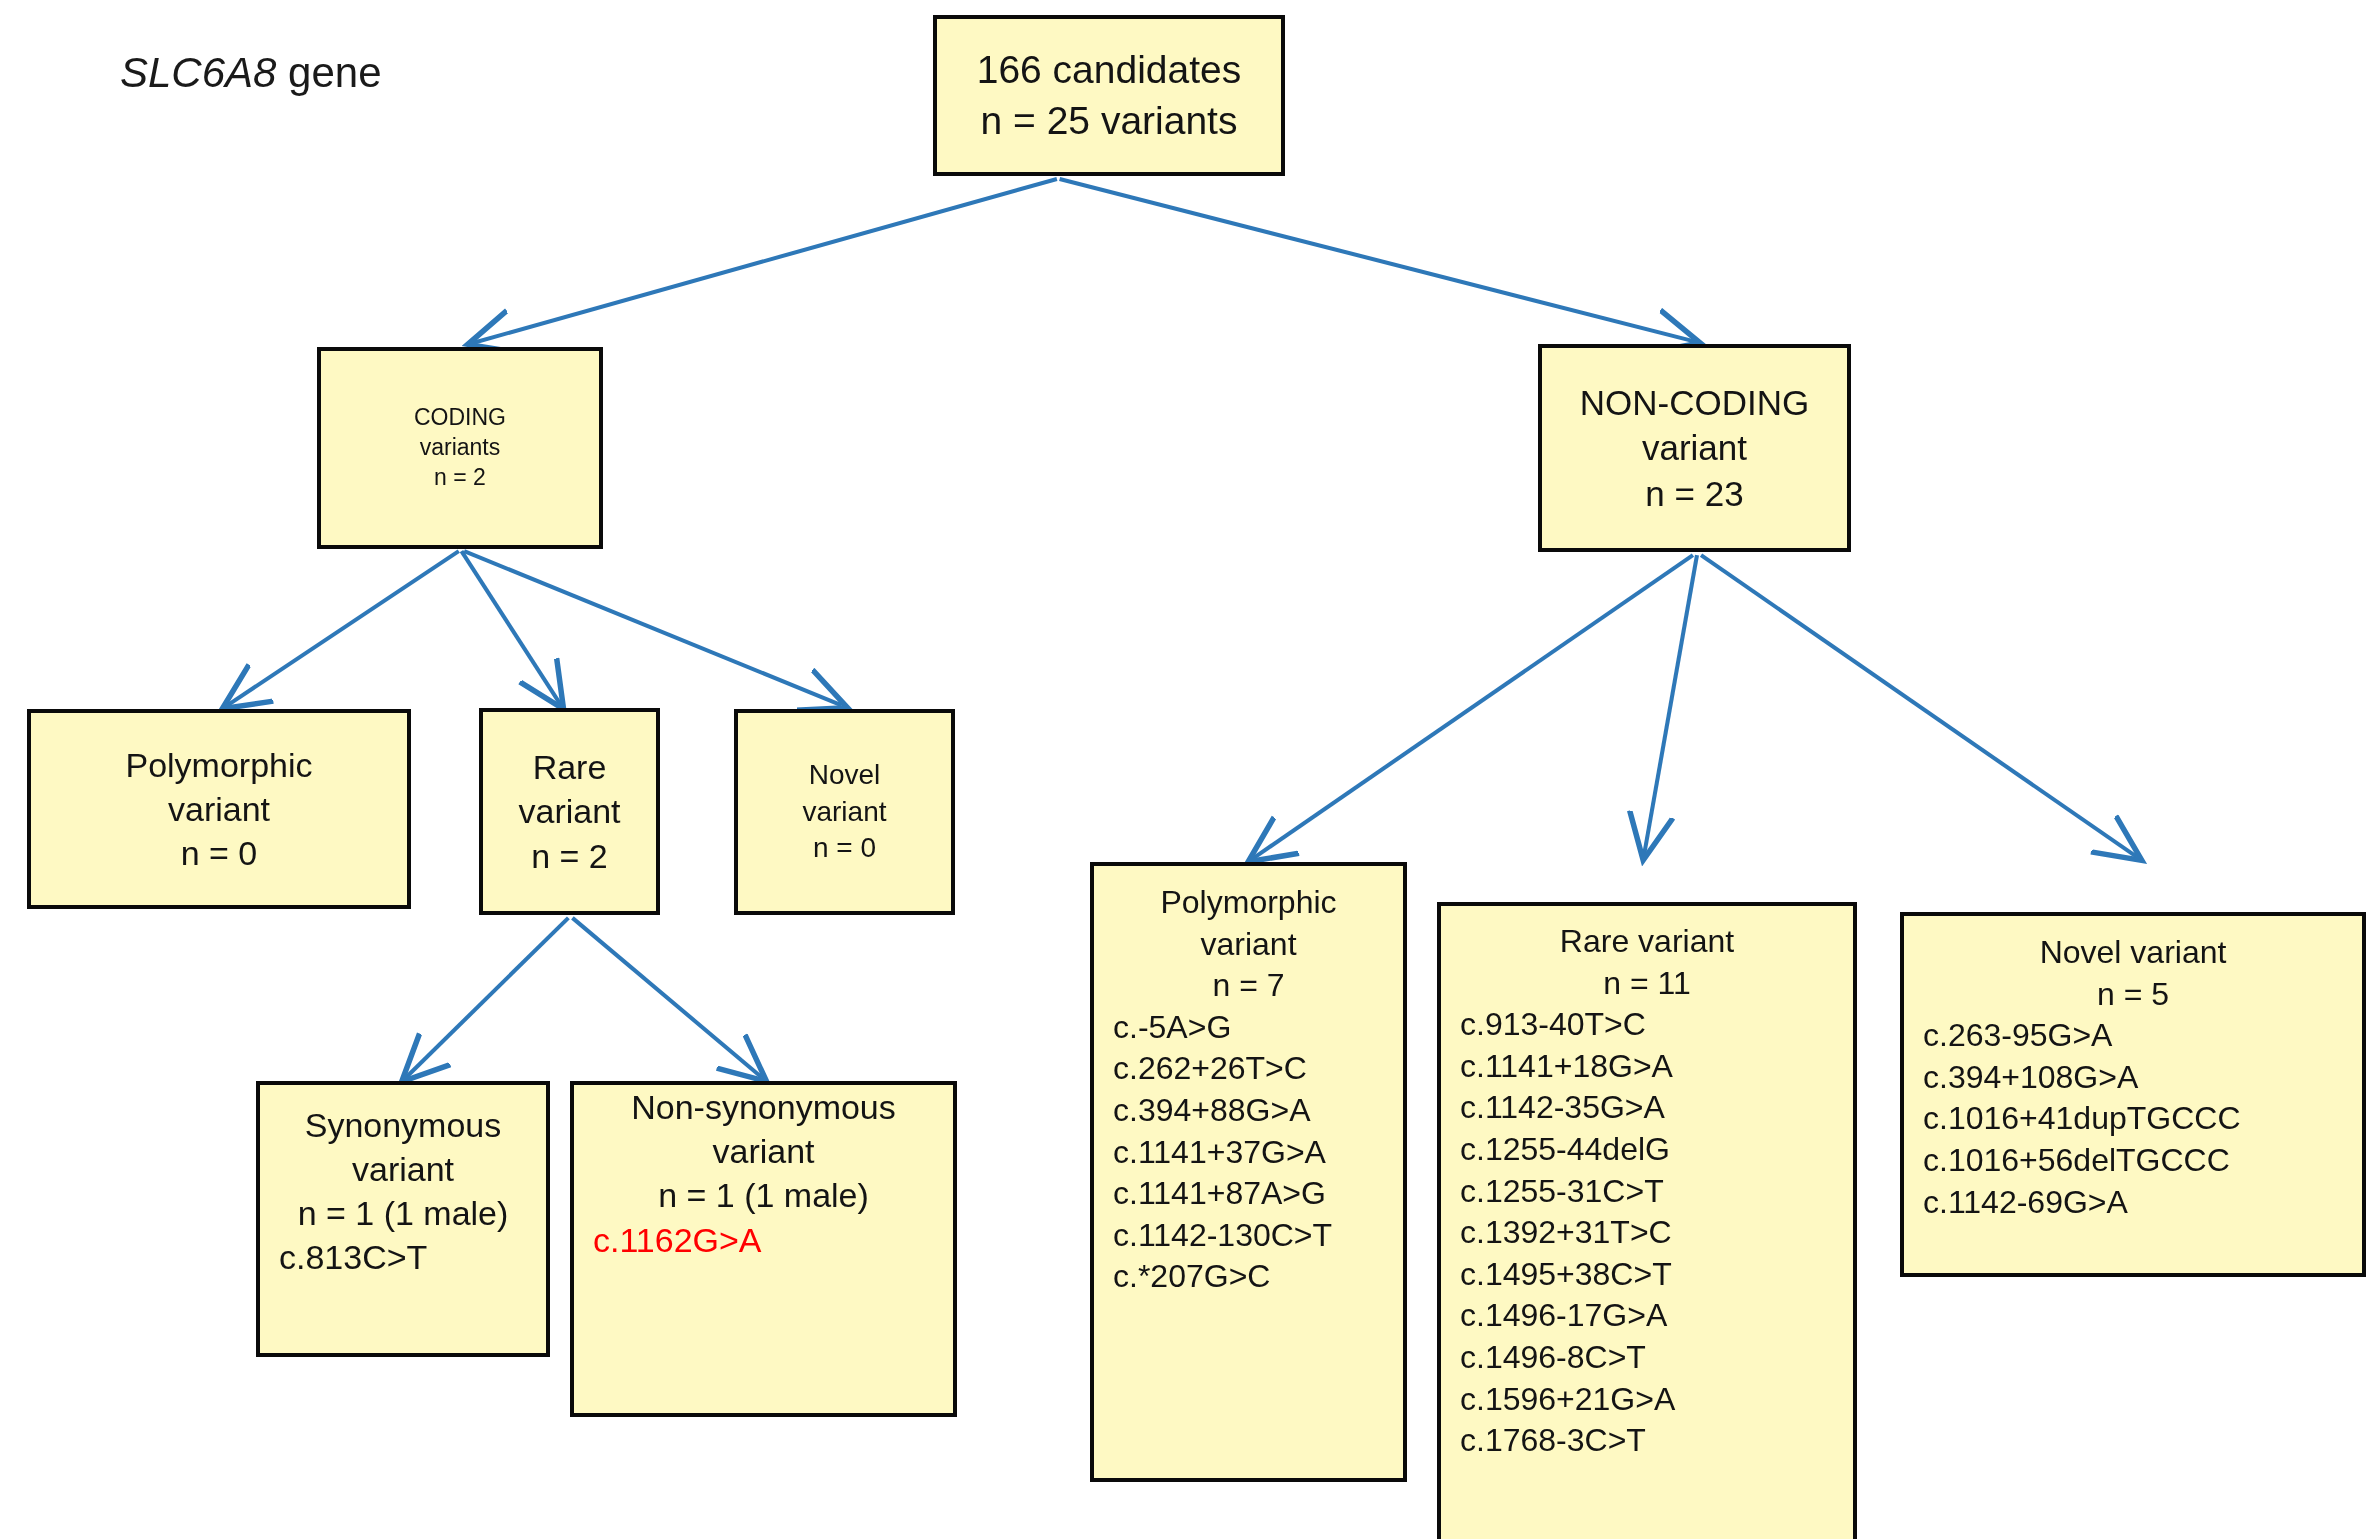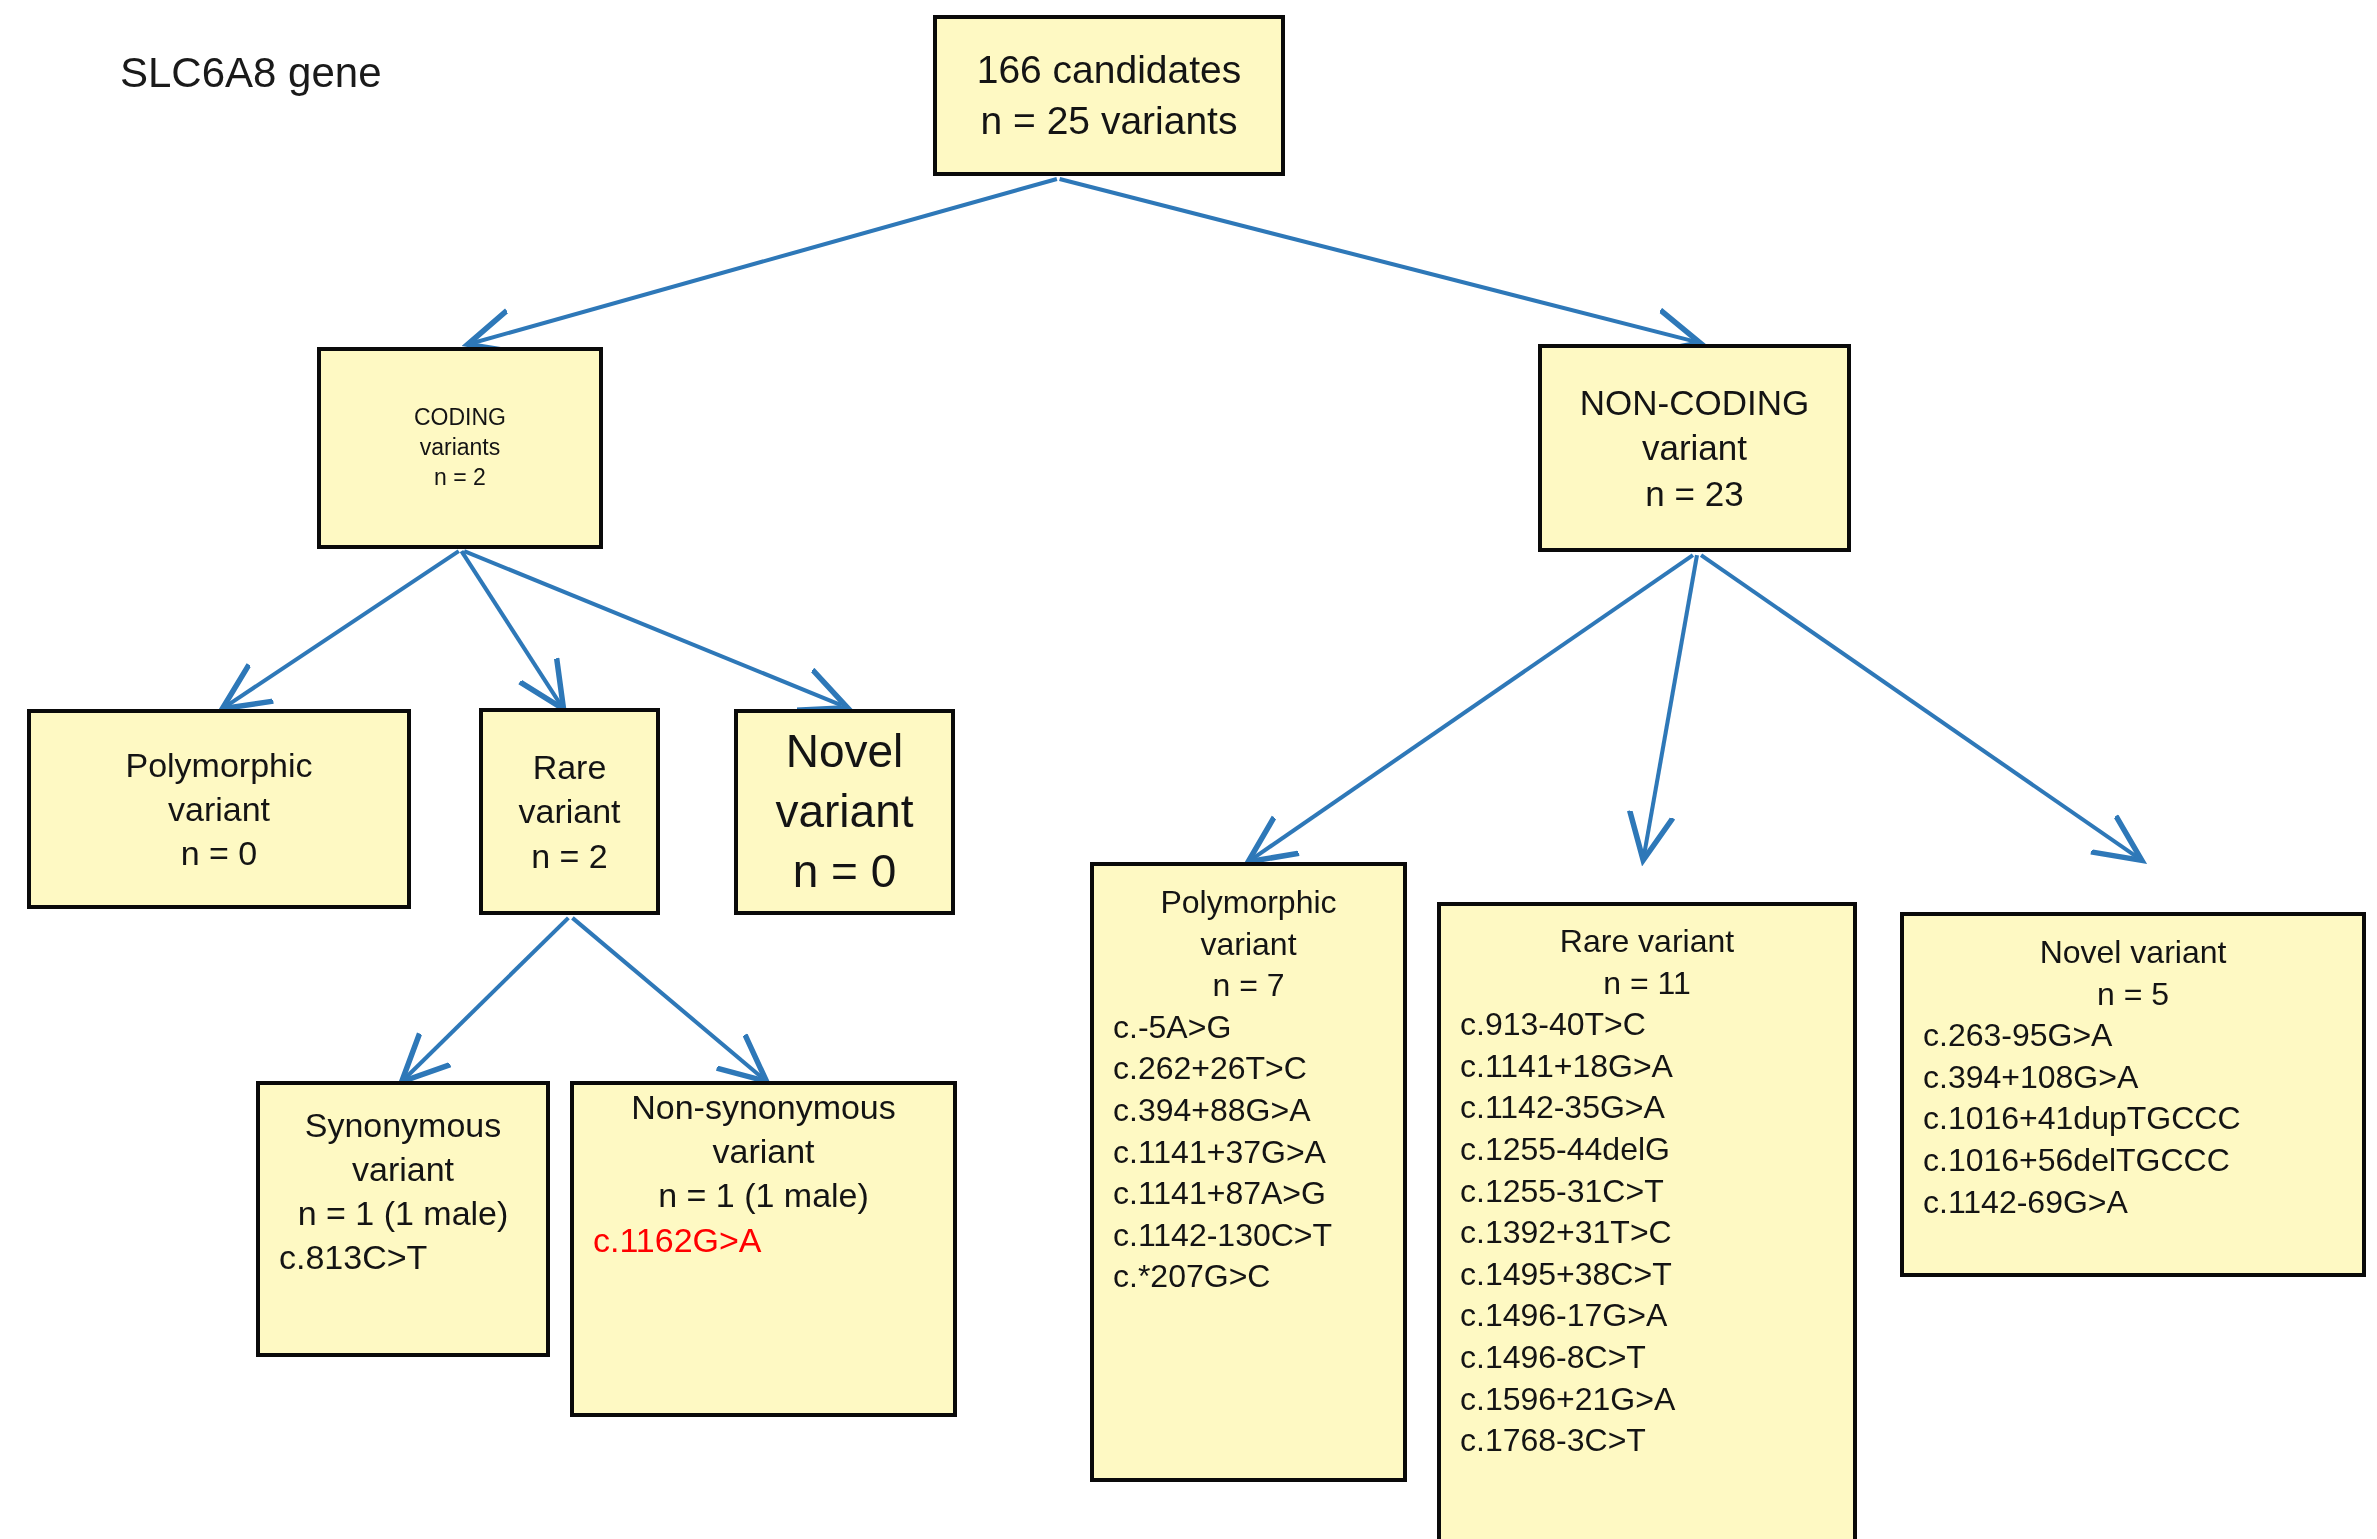--- a/index.html
+++ b/index.html
@@ -34,34 +34,34 @@
   .list div{white-space:nowrap;}
   .red{color:#ff0000;}
 
   
   #n-root   {left:933px;top:15px;   width:352px;height:161px; font-size:39px; justify-content:center;}
   #n-coding {left:317px; top:347px;  width:286px;height:202px; font-size:23px; justify-content:center;}
   #n-noncod {left:1538px;top:344px;  width:313px;height:208px; font-size:35px; justify-content:center;}
 
   #n-c-poly {left:27px;  top:709px; width:384px;height:200px; font-size:34px; justify-content:center;}
   #n-c-rare {left:479px; top:708px; width:181px;height:207px; font-size:34px; justify-content:center;}
-  #n-c-novl {left:734px;top:709px; width:221px;height:206px; font-size:46px; justify-content:center;}
+  #n-c-novl {left:734px;top:709px; width:221px;height:206px; font-size:28px; justify-content:center;}
 
   #n-syn    {left:256px; top:1081px; width:294px;height:276px; font-size:34px; padding-top:17.6px;}
   #n-nsyn   {left:570px; top:1081px; width:387px;height:336px; font-size:34px; padding-top:0;}
 
   #n-nc-poly{left:1090px;top:862px; width:317px;height:620px; font-size:32px; padding-top:16px;}
   #n-nc-rare{left:1437px;top:858px; width:420px;height:654px; font-size:32px; padding-top:15px;margin-top:44px;}
   #n-nc-novl{left:1900px;top:912px; width:466px;height:365px; font-size:32px; padding-top:16px;}
 
   #title{
     position:absolute;left:120px;top:49px;
     font-size:42px;color:#1a1a1a;white-space:nowrap;z-index:4;
   }
-  #title .it{}
+  #title .it{font-style:italic;}
 </style>
 </head>
 <body>
 
 <div id="stage">
 
   <div id="title">
     <span class="it">SLC6A8</span><span> gene</span>
   </div>
 

